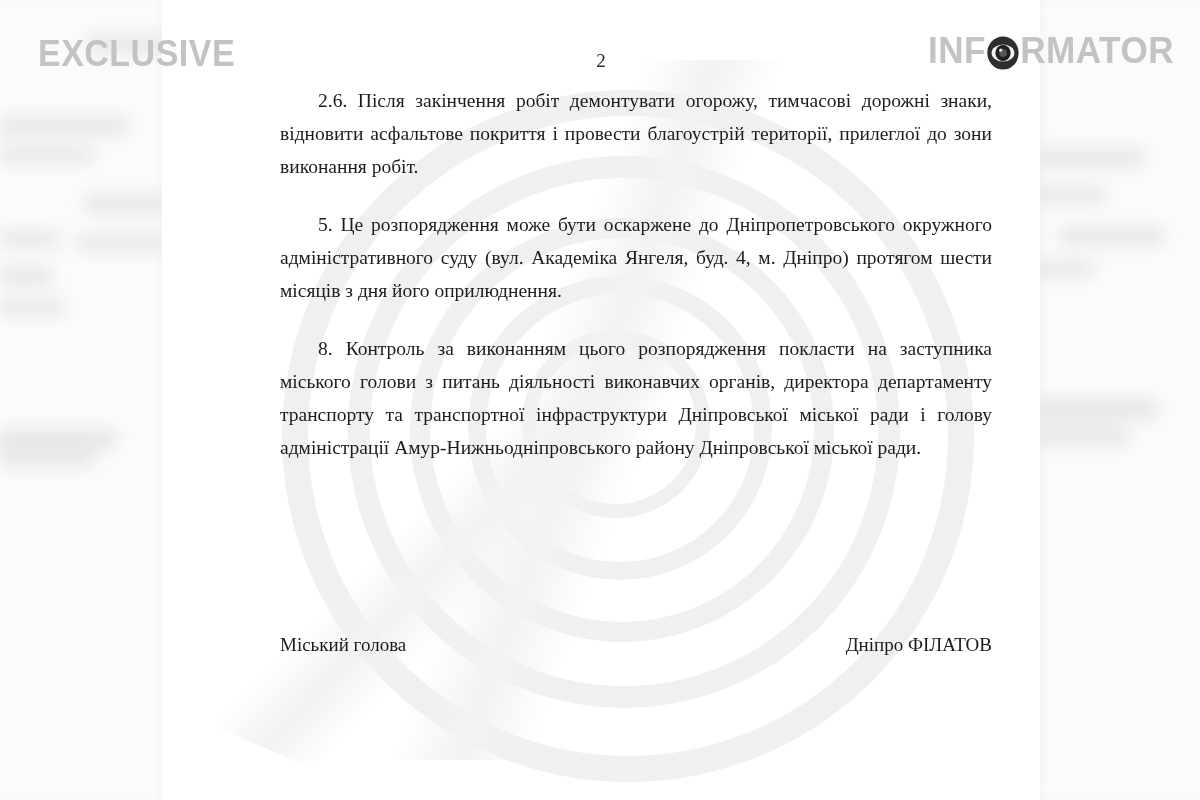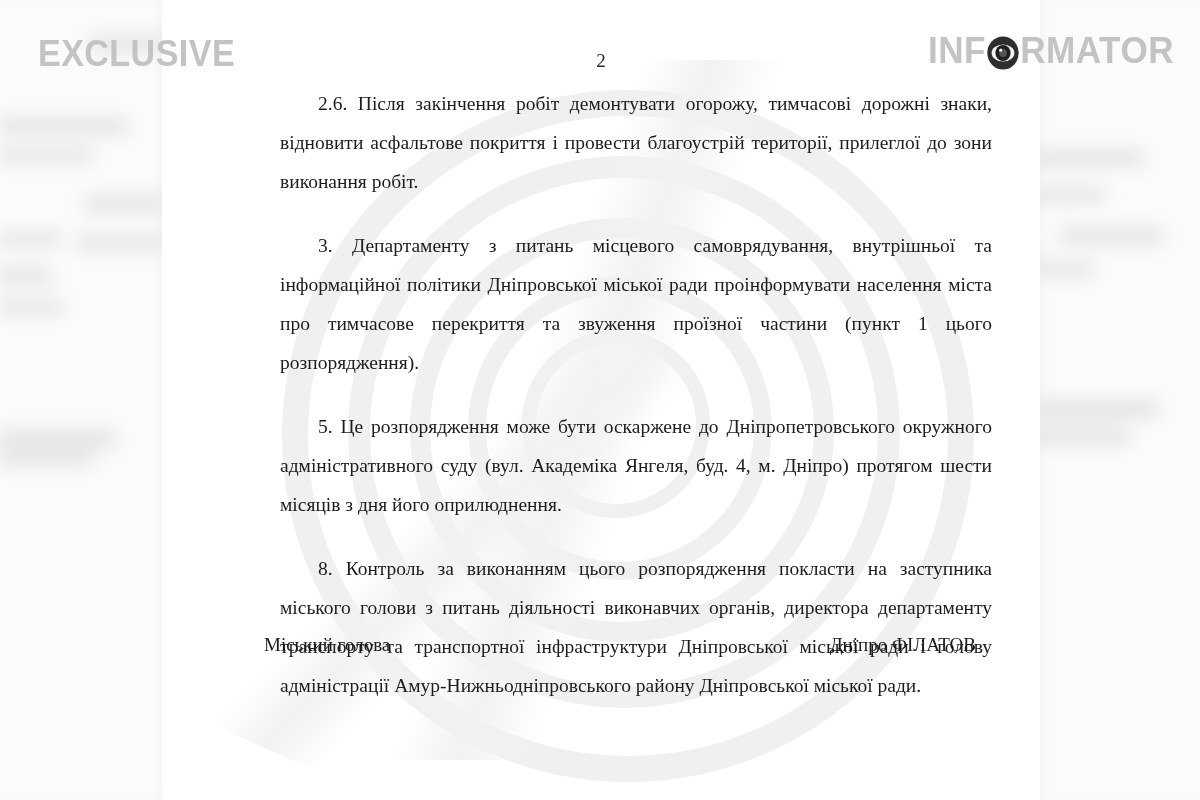--- a/index.html
+++ b/index.html
@@ -76,33 +76,33 @@
   }
 
   #doc-body {
     position: absolute;
     left: 118px;
     top: 84px;
     width: 712px;
   }
   .para {
     font-size: 19.5px;
-    line-height: 39px;
+    line-height: 33px;
     color: #1c1c1c;
     text-align: justify;
     text-align-last: left;
     margin: 0 0 25px 0;
     text-indent: 38px;
     hyphens: manual;
   }
 
   
   #signature {
     position: absolute;
-    left: 102px;
+    left: 118px;
     top: 634px;
     width: 712px;
     display: flex;
     justify-content: space-between;
     align-items: baseline;
     font-size: 19px;
     color: #1c1c1c;
   }
 
   
@@ -177,21 +177,20 @@
       <div class="ring" style="left:306px;  top:276px; width:268px; height:268px; border-width:18px;"></div>
       <div class="ring" style="left:360px;  top:330px; width:160px; height:160px; border-width:14px;"></div>
       <div class="ring-sweep" style="left:150px; top:60px; width:620px; height:700px;"></div>
       <div class="ring-sweep" style="left:60px; top:300px; width:520px; height:520px; transform:rotate(24deg);"></div>
     </div>
 
     <div class="page-number">2</div>
 
     <div id="doc-body">
       <p class="para">2.6. Після закінчення робіт демонтувати огорожу, тимчасові дорожні знаки, відновити асфальтове покриття і провести благоустрій території, прилеглої до зони виконання робіт.</p>
-      <p class="para">3. Департаменту з питань місцевого самоврядування, внутрішньої та інформаційної політики Дніпровської міської ради проінформувати населення міста про тимчасове перекриття та звуження проїзної частини (пункт 1 цього розпорядження).</p>
       <p class="para">5. Це розпорядження може бути оскаржене до Дніпропетровського окружного адміністративного суду (вул. Академіка Янгеля, буд. 4, м. Дніпро) протягом шести місяців з дня його оприлюднення.</p>
       <p class="para">8. Контроль за виконанням цього розпорядження покласти на заступника міського голови з питань діяльності виконавчих органів, директора департаменту транспорту та транспортної інфраструктури Дніпровської міської ради і голову адміністрації Амур-Нижньодніпровського району Дніпровської міської ради.</p>
     </div>
 
     <div id="signature">
       <span>Міський голова</span>
       <span>Дніпро ФІЛАТОВ</span>
     </div>
   </div>
 

